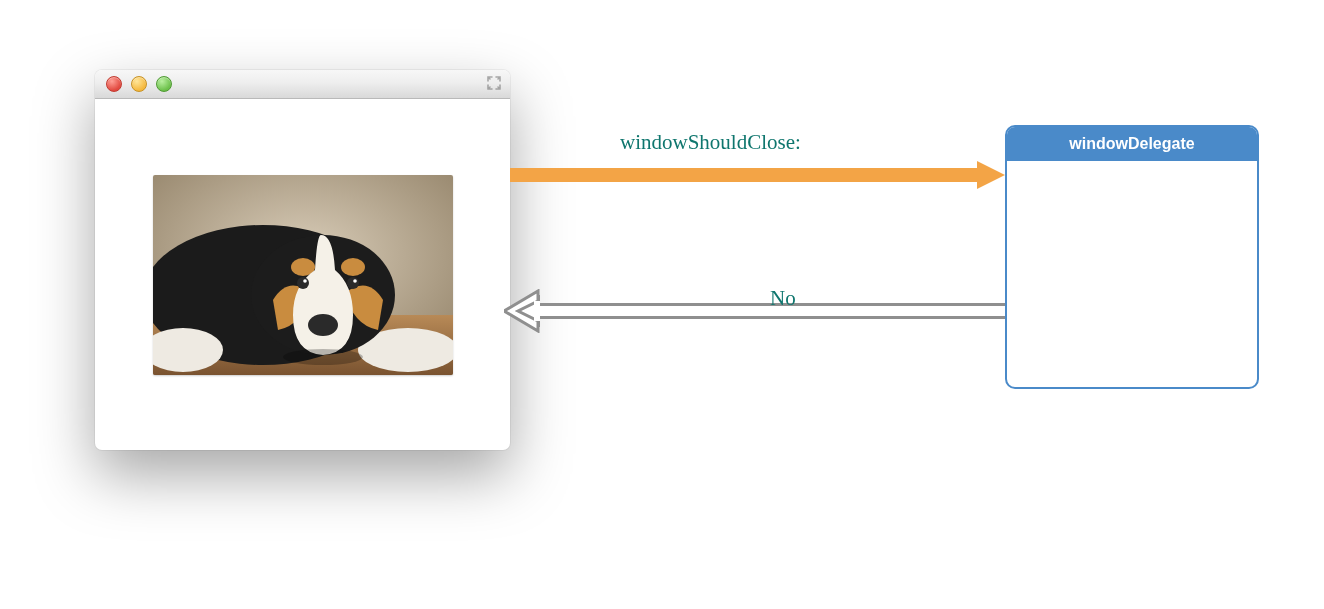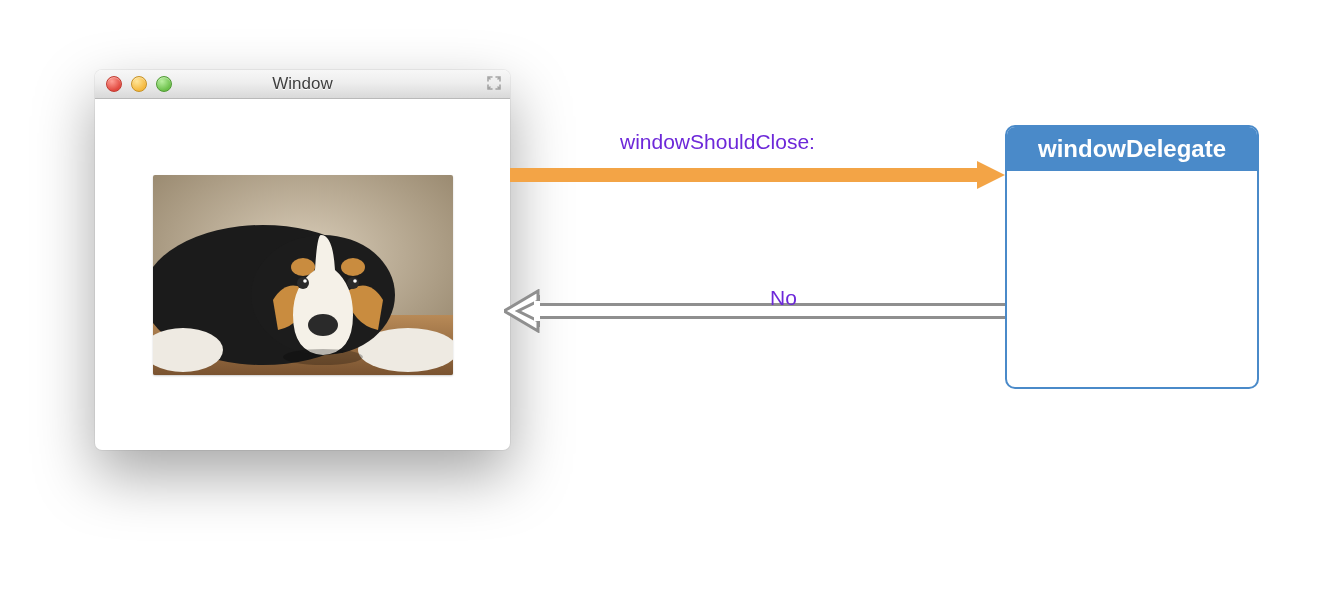--- a/index.html
+++ b/index.html
@@ -90,21 +90,21 @@
     border: 2px solid #4a8ac9;
     border-radius: 10px;
     background: #fff;
     overflow: hidden;
   }
   .delegate-header {
     background: #4a8ac9;
     color: #fff;
     text-align: center;
     font-weight: 600;
-    font-size: 24px;
+    font-size: 16px;
     padding: 8px 4px;
   }
 
   
   .arrow {
     position: absolute;
     height: 22px;
   }
   .arrow .shaft {
     position: absolute;
@@ -133,23 +133,23 @@
     left: 26px;
     right: 0;
   }
   .arrow-grey-outline .head-left {
     position: absolute;
     left: 0;
     top: -5px;
   }
   .arrow-label {
     position: absolute;
-    font-family: Liberation Sans, sans-serif;
+    font-family: Liberation Serif, serif;
     font-size: 21px;
-    color: #6d28d9;
+    color: #0f766e;
     white-space: nowrap;
   }
 
   
   #arrow-out {
     left: 510px;
     top: 164px;
     width: 495px; 
   }
   #arrow-out-label {
@@ -170,21 +170,20 @@
 </head>
 <body>
 
 <div class="mac-window">
   <div class="titlebar">
     <div class="traffic-lights">
       <div class="traffic-light tl-red"></div>
       <div class="traffic-light tl-yellow"></div>
       <div class="traffic-light tl-green"></div>
     </div>
-    <div class="window-title">Window</div>
     <div class="fullscreen-icon">
       <svg viewBox="0 0 16 16" width="16" height="16">
         <path d="M2 6 L2 2 L6 2 M4 4 L2 2" stroke="#6b6b6b" stroke-width="1.6" fill="none" stroke-linecap="round"></path>
         <path d="M10 2 L14 2 L14 6 M12 4 L14 2" stroke="#6b6b6b" stroke-width="1.6" fill="none" stroke-linecap="round"></path>
         <path d="M14 10 L14 14 L10 14 M12 12 L14 14" stroke="#6b6b6b" stroke-width="1.6" fill="none" stroke-linecap="round"></path>
         <path d="M6 14 L2 14 L2 10 M4 12 L2 14" stroke="#6b6b6b" stroke-width="1.6" fill="none" stroke-linecap="round"></path>
       </svg>
     </div>
   </div>
   <div class="window-content">

